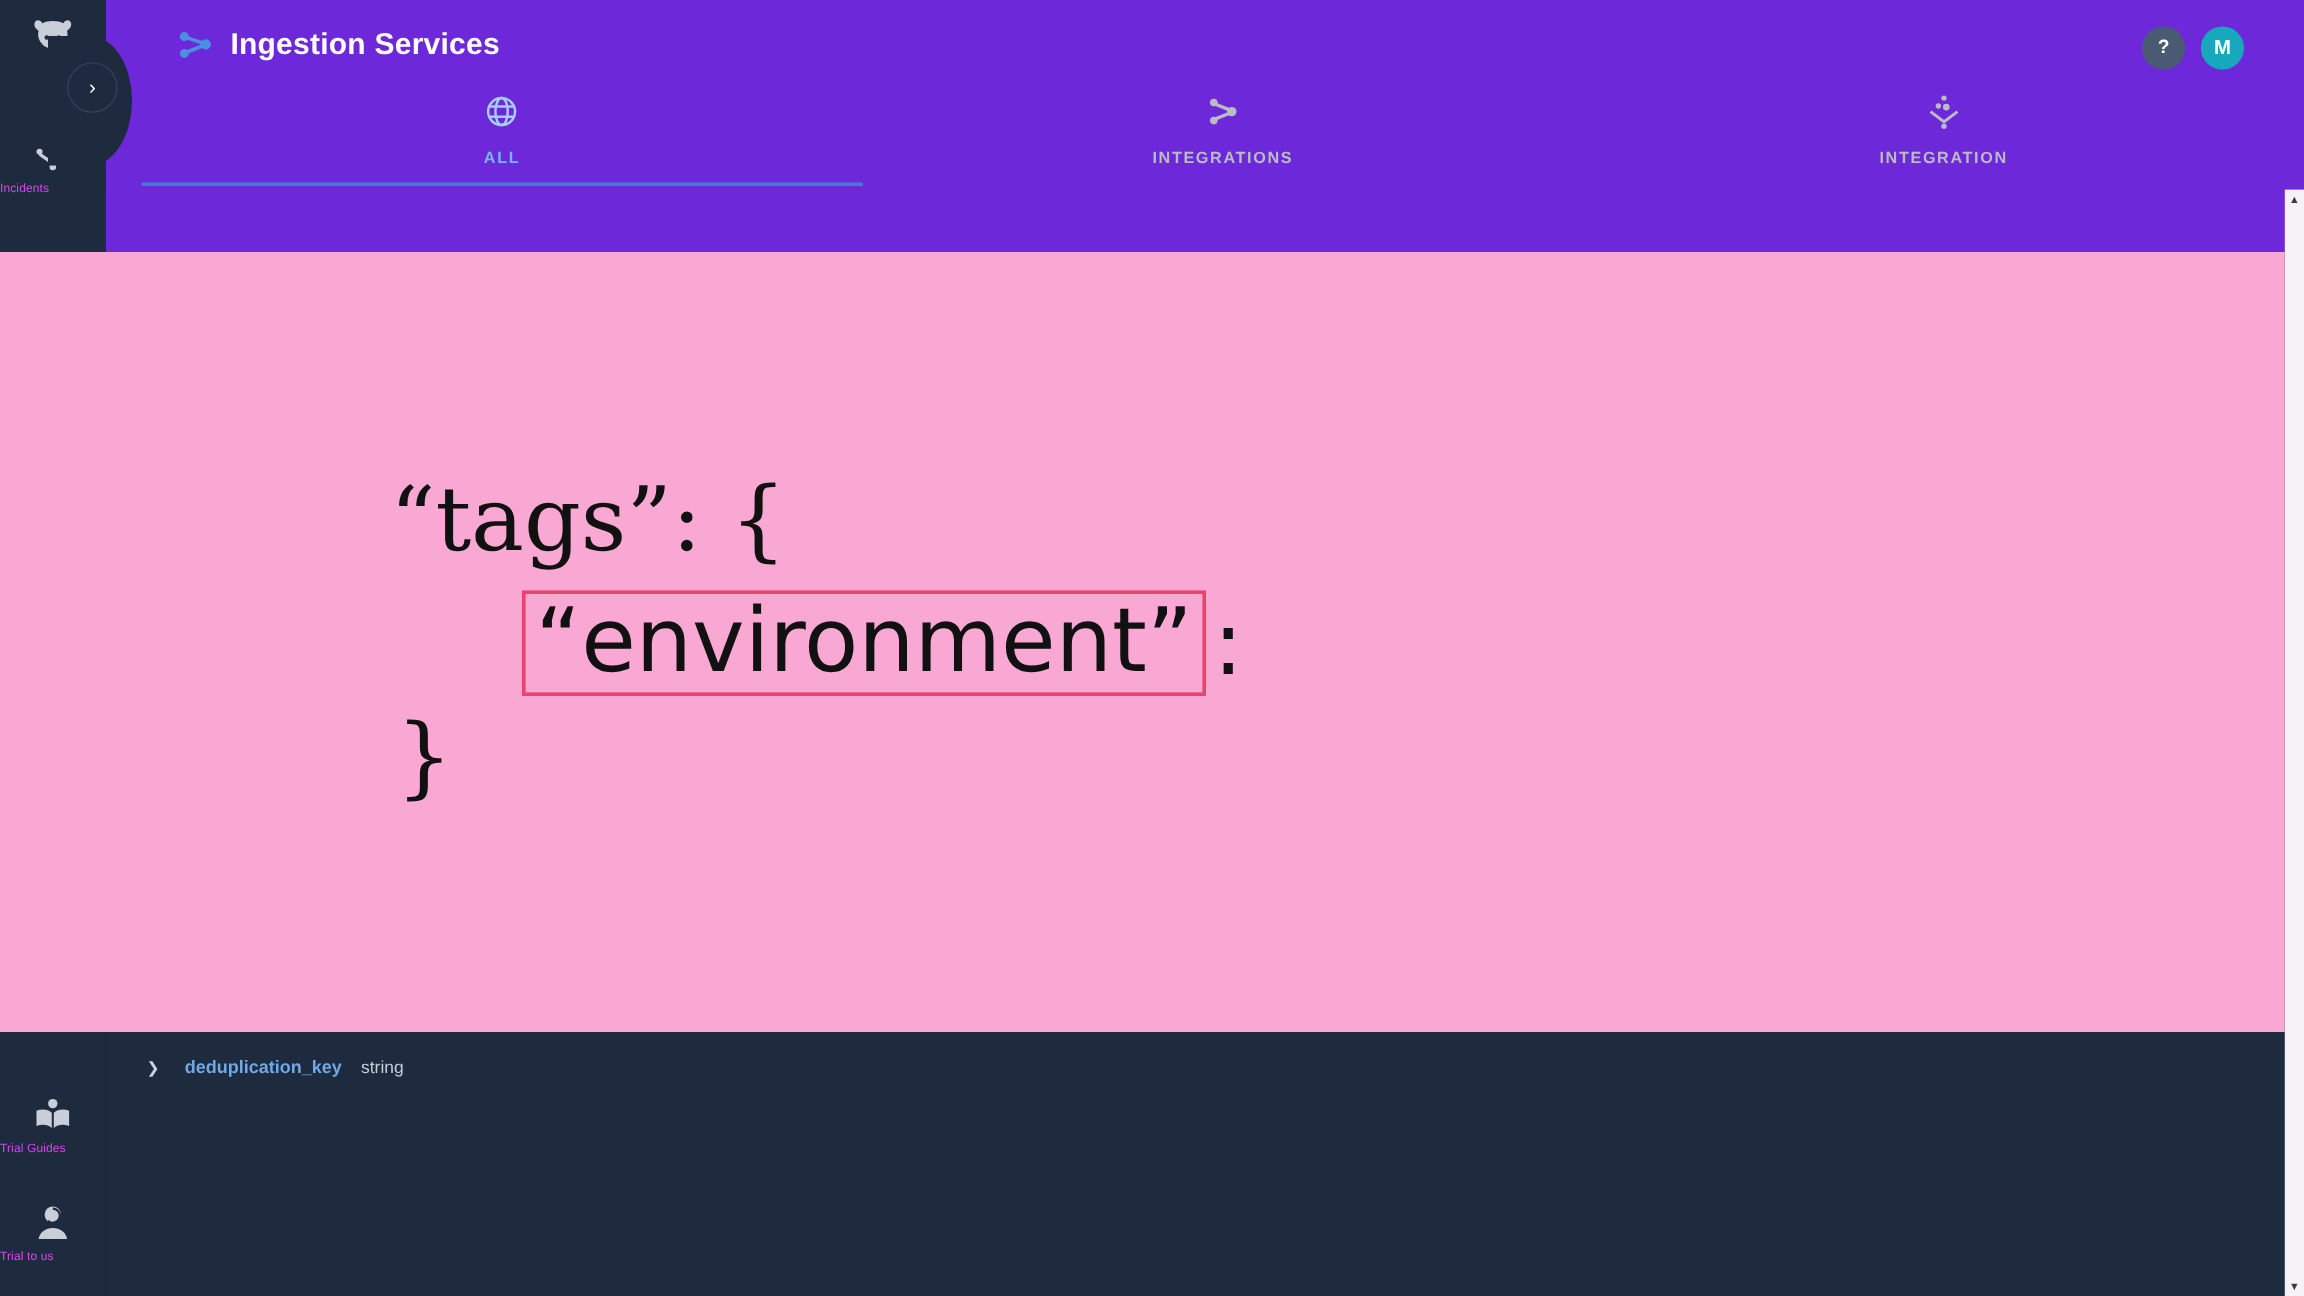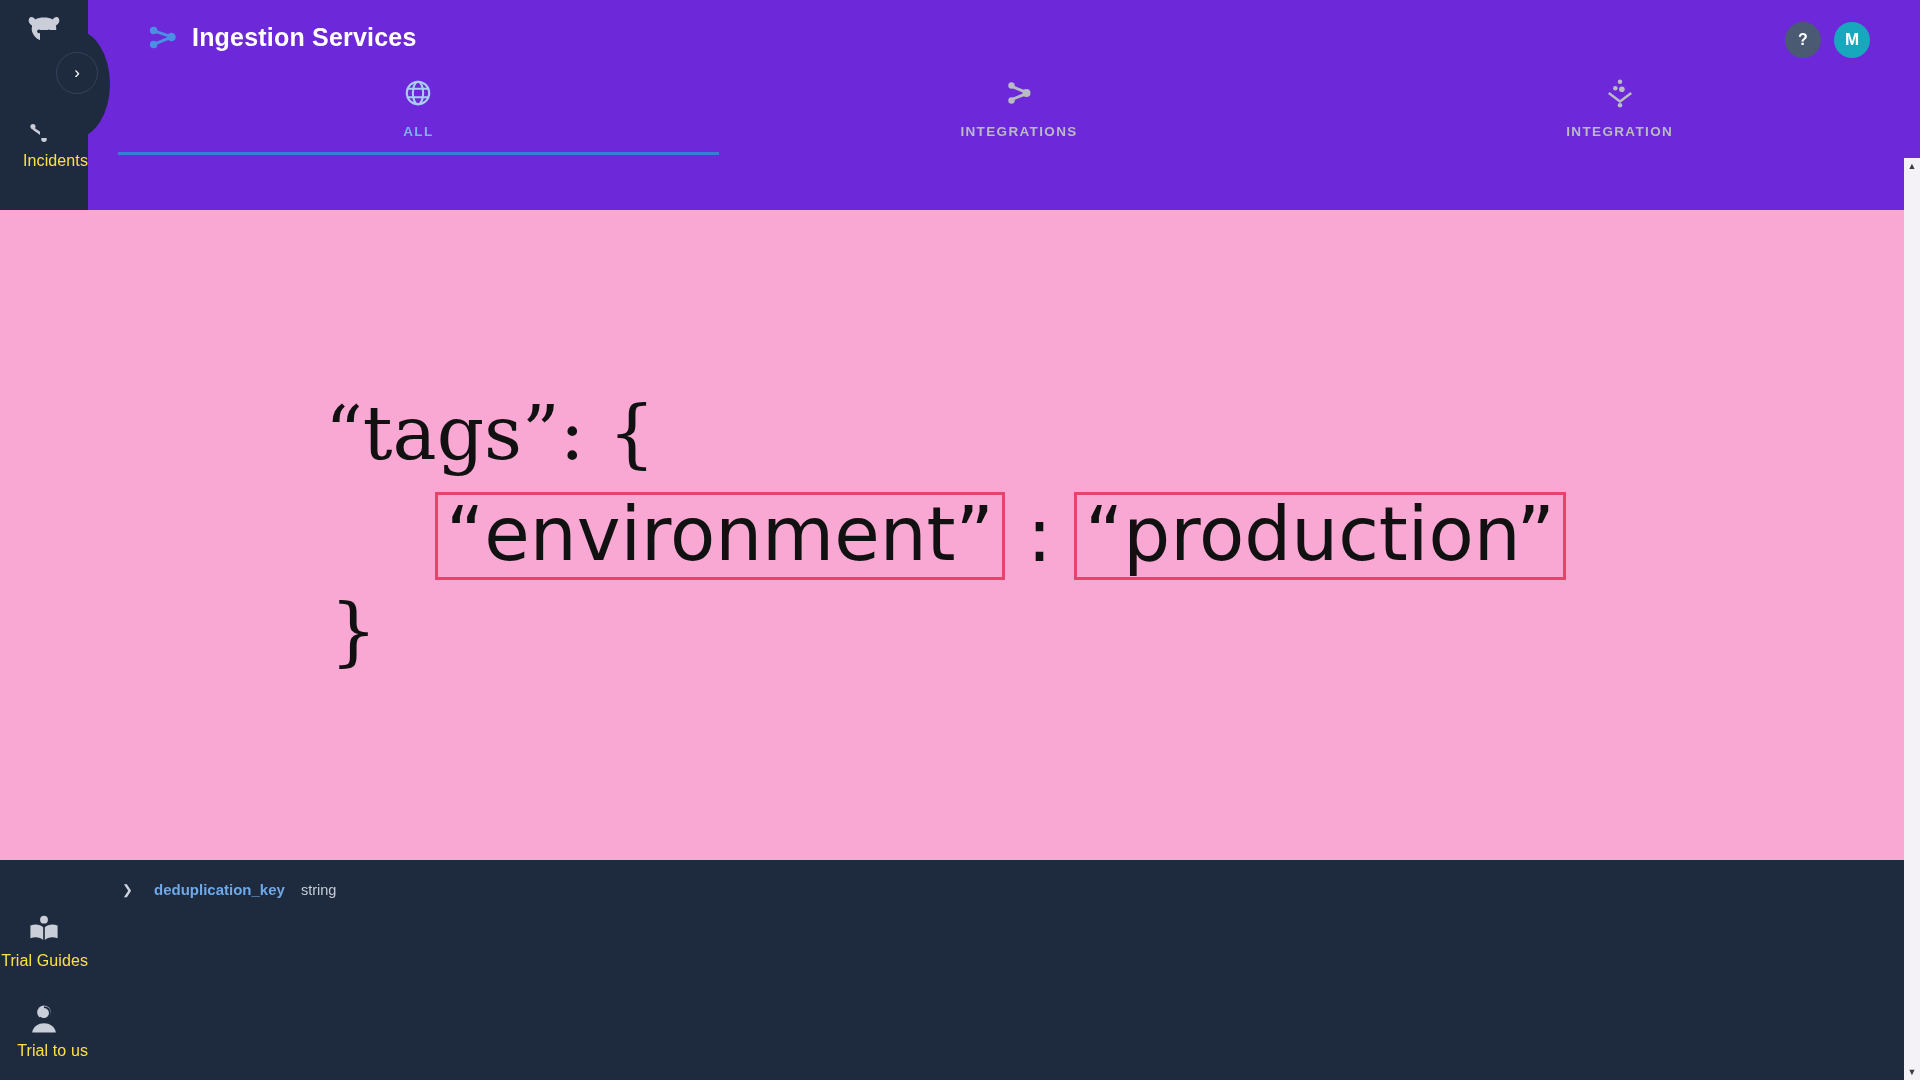--- a/index.html
+++ b/index.html
@@ -11,22 +11,22 @@
   #app { position:relative; width:1920px; height:1080px; }
 
   
   .rail {
     position:absolute; left:0; top:0; width:88px; height:1080px;
     background:#1e2a3e; z-index:5;
   }
   .rail-logo { position:absolute; left:0; top:10px; width:88px; text-align:center; }
   .rail-logo svg { width:40px; height:40px; }
   .rail-item {
-    position:absolute; left:0; width:88px; text-align:right;
-    color:#fde047; font-size:16px; letter-spacing:.1px;
+    position:absolute; left:0; width:88px; text-align:left;
+    color:#d946ef; font-size:10px; letter-spacing:.1px;
   }
   .rail-item .ic { display:block; margin:0 auto 6px auto; width:34px; height:34px; }
   .rail-incidents { top:112px; }
   .rail-trialguides { top:912px; }
   .rail-talktous  { top:1002px; }
   .rail-label { display:block; }
 
   
   .rail-notch {
     position:absolute; left:40px; top:30px; width:70px; height:108px;
@@ -127,21 +127,21 @@
     background:#f9a8d4; z-index:20;
   }
   .zoom-content {
     position:absolute; left:0; top:0; width:100%; height:100%;
   }
   .zl {
     position:absolute; color:#111111; white-space:nowrap;
     font-family:"DejaVu Sans", sans-serif;
   }
   .zl-tags   { left:325px; top:180px;  font-size:74px; font-family:"DejaVu Serif", serif; }
-  .zl-pair   { left:435px; top:282px;  font-size:74px; display:flex; align-items:flex-start;gap:16px; }
+  .zl-pair   { left:435px; top:282px;  font-size:74px; display:flex; align-items:flex-end; }
   .zl-close  { left:330px; top:378px;  font-size:74px; font-family:"DejaVu Serif", serif; }
   .boxed {
     border:3px solid #e8436a; padding:2px 8px 6px 8px; display:inline-block; line-height:1.0;
   }
   .colon-gap { padding:0 6px; }
 </style>
 </head>
 <body>
 
 <div id="app">
@@ -310,19 +310,18 @@
 
     </div>
   </div>
 
   <div class="zoom-overlay">
     <div class="zoom-content">
       <div class="zl zl-tags">“tags”: {</div>
       <div class="zl zl-pair">
         <span class="boxed">“environment”</span>
         <span class="colon-gap">:</span>
-        <span class="boxed">“production”</span>
       </div>
       <div class="zl zl-close">}</div>
     </div>
   </div>
 
 </div>
 
 </body></html>

